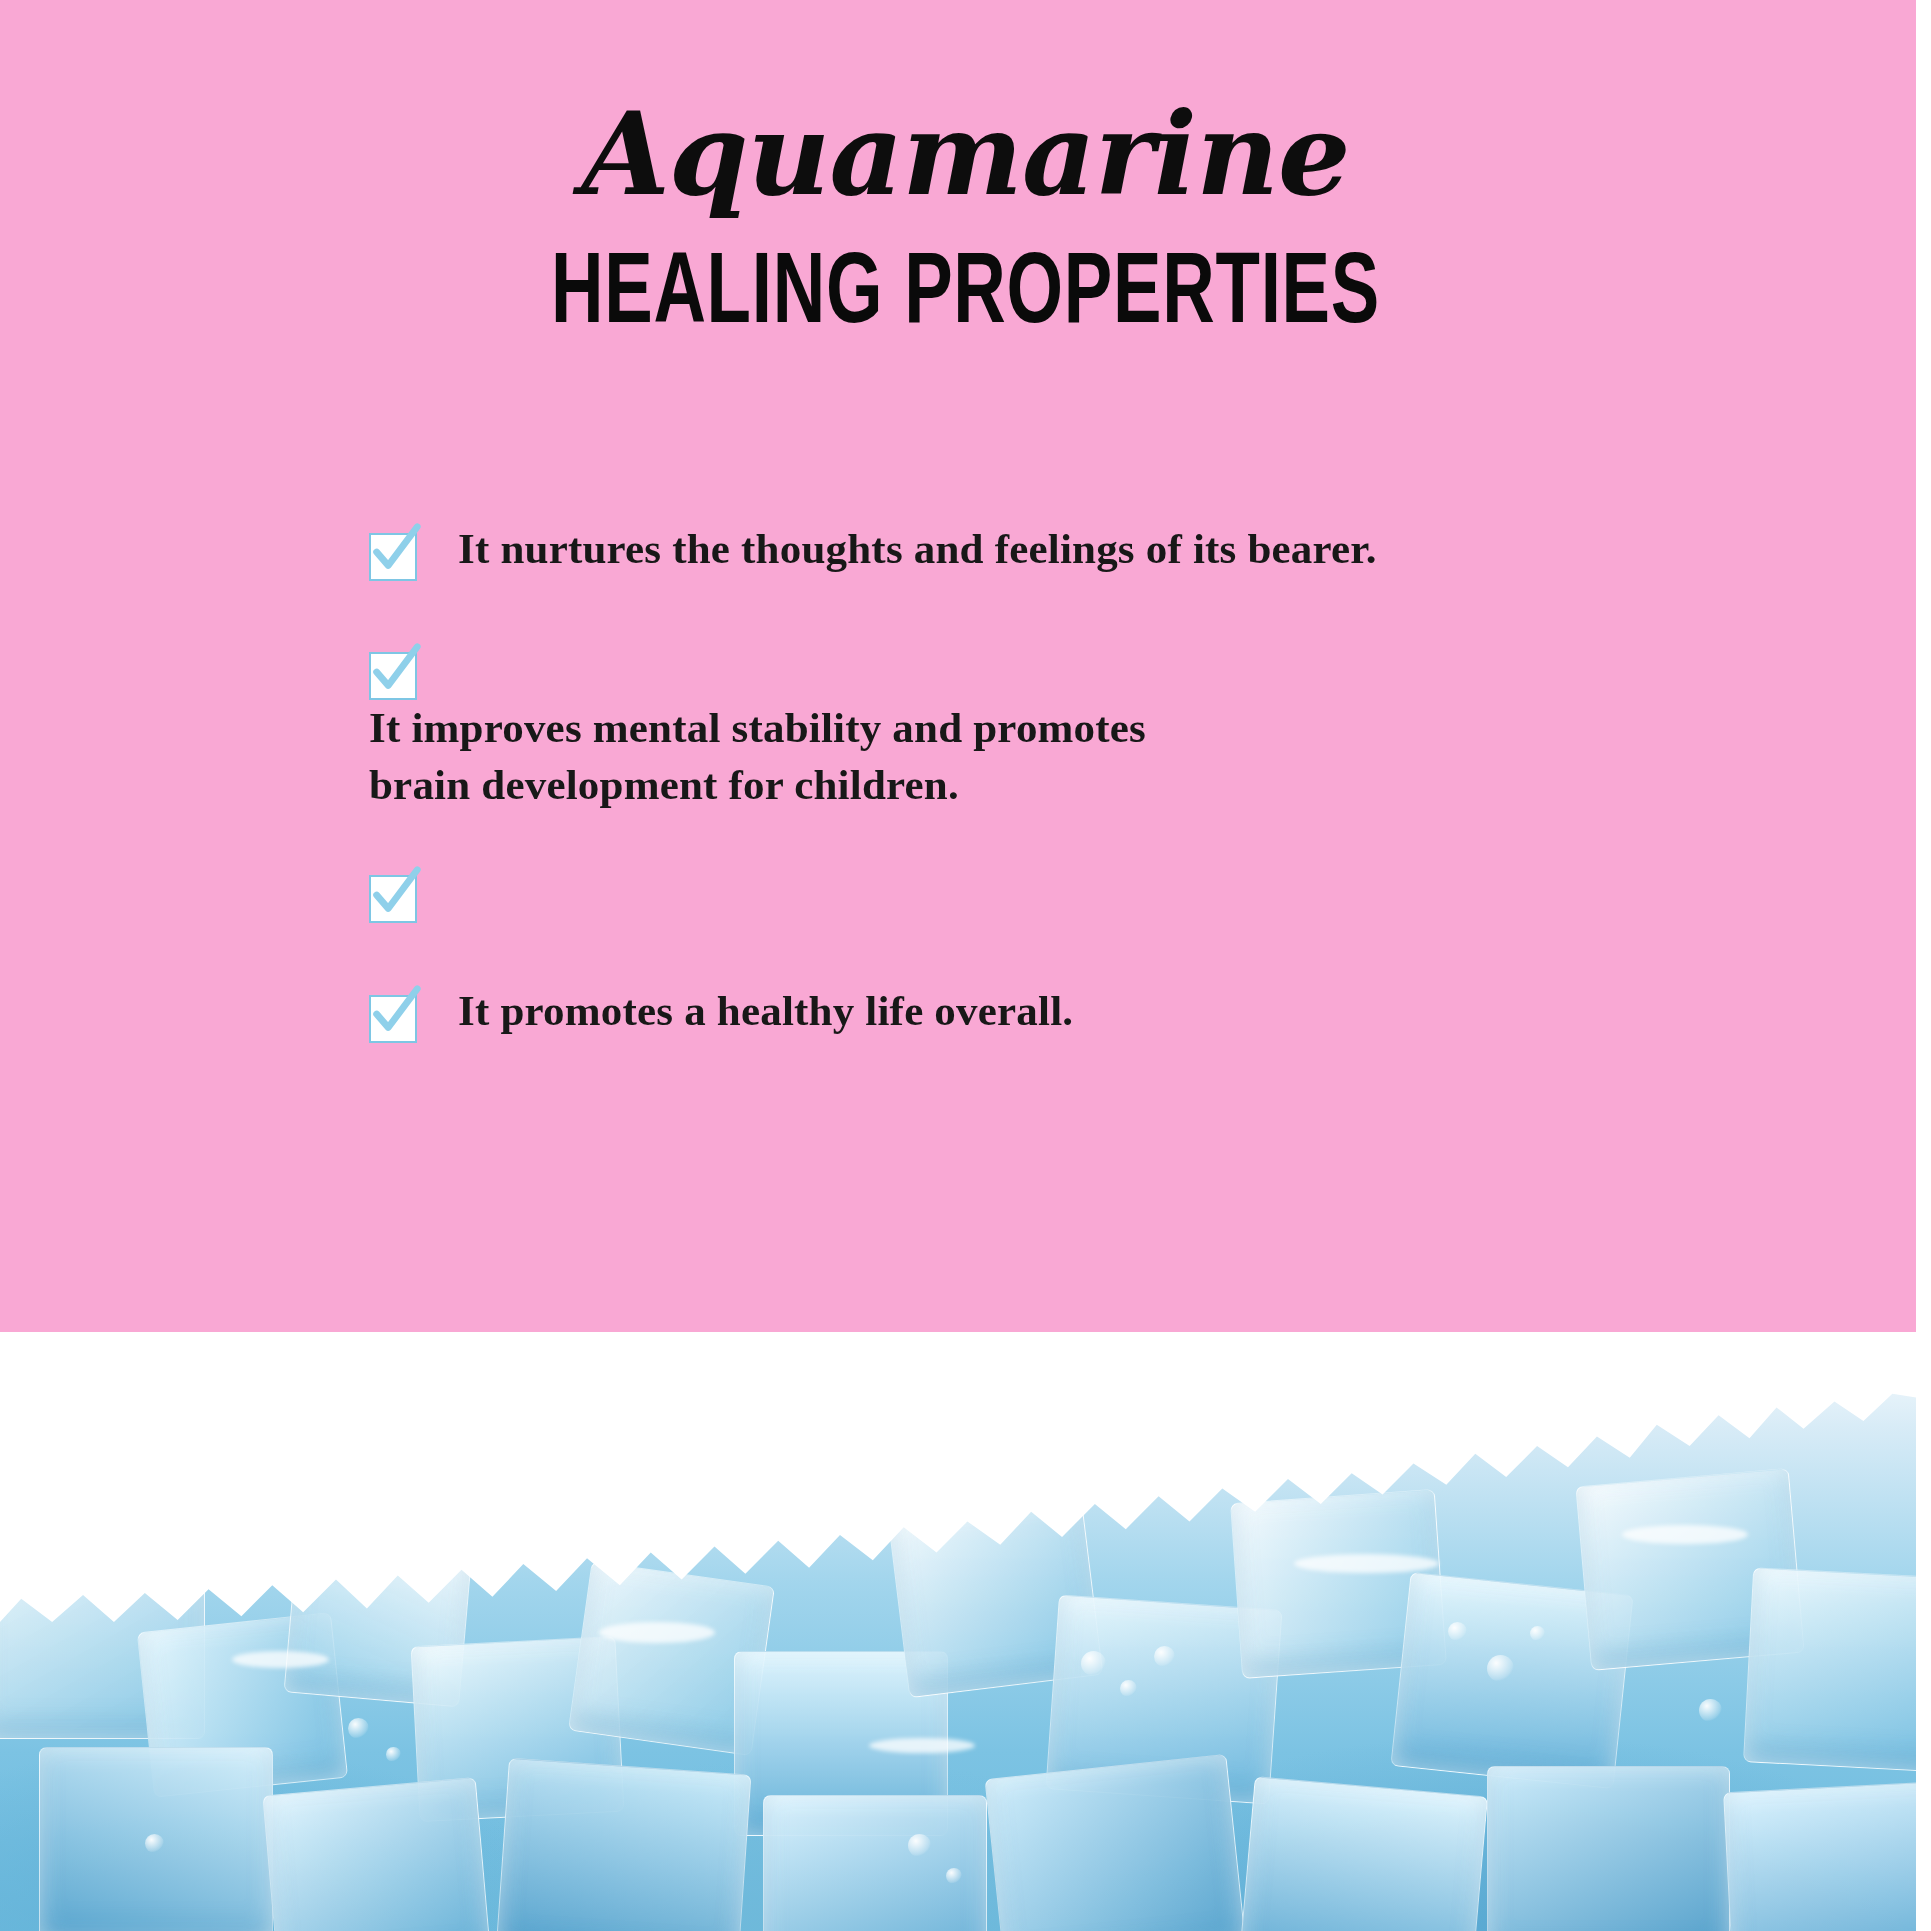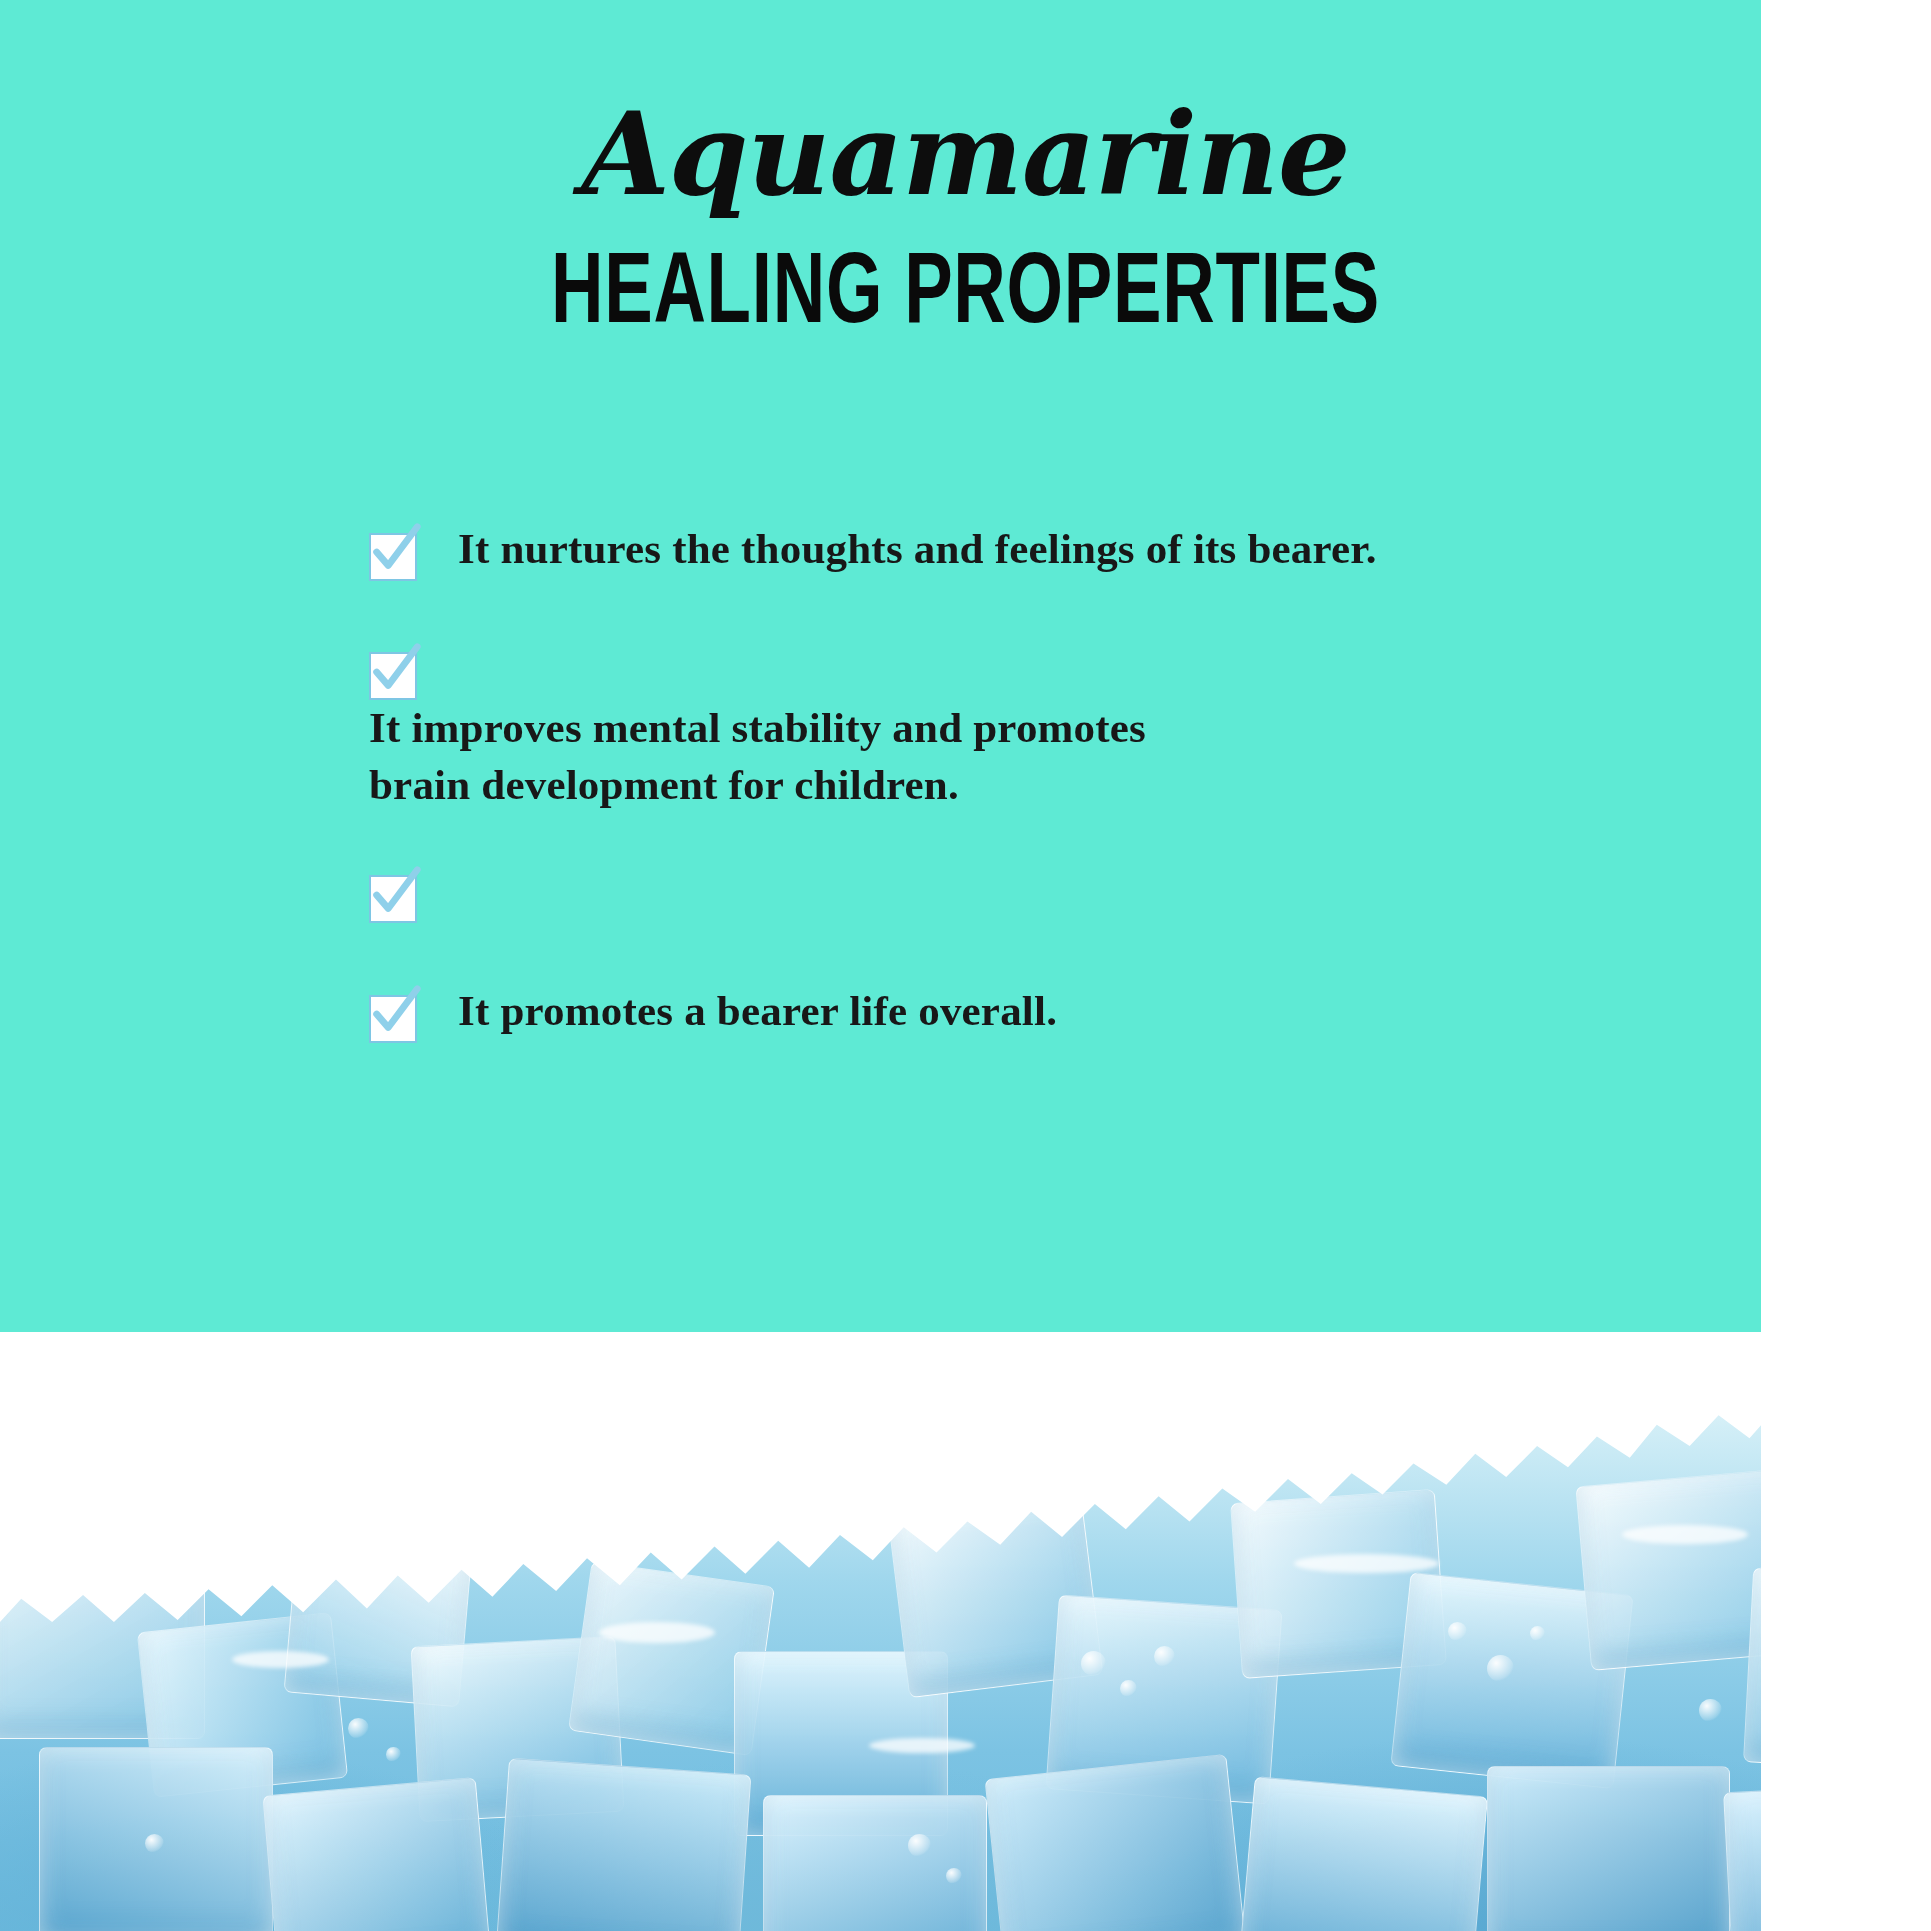--- a/index.html
+++ b/index.html
@@ -10,23 +10,23 @@
     width: 1931px;
     height: 1931px;
     background: #ffffff;
     font-family: "Liberation Serif", serif;
     overflow: hidden;
     position: relative;
   }
 
   .page {
     position: relative;
-    width: 1761px;
+    width: 1916px;
     height: 1931px;
-    background: #5eead4;
+    background: #f9a8d4;
     overflow: hidden;
   }
 
   
   .header {
     position: absolute;
     top: 97px;
     left: 0;
     width: 1931px;
     text-align: center;
@@ -186,21 +186,21 @@
       </span>
     </div>
 
 
     <div class="list-item">
       <span class="check-box">
         <svg viewBox="0 0 62 62" aria-hidden="true">
           <path d="M12 32 L24 46 L54 6" fill="none" stroke="#8fd0ea" stroke-width="7" stroke-linecap="round" stroke-linejoin="round"></path>
         </svg>
       </span>
-      <span class="item-text">It promotes a bearer life overall.</span>
+      <span class="item-text">It promotes a healthy life overall.</span>
     </div>
 
   </div>
 
   <div class="ice">
     <div class="ice-base"></div>
 
     <div class="cubes">
       <div class="cube" style="left:-19.3px; top:222px; width:222px; height:183px; background:linear-gradient(150deg, rgba(255,255,255,.8), rgba(132,198,228,.85));"></div>
       <div class="cube" style="left:145px; top:290px; width:193px; height:164px; background:linear-gradient(120deg, rgba(236,250,255,.9), rgba(118,190,224,.9)); transform:rotate(-6deg);"></div>

